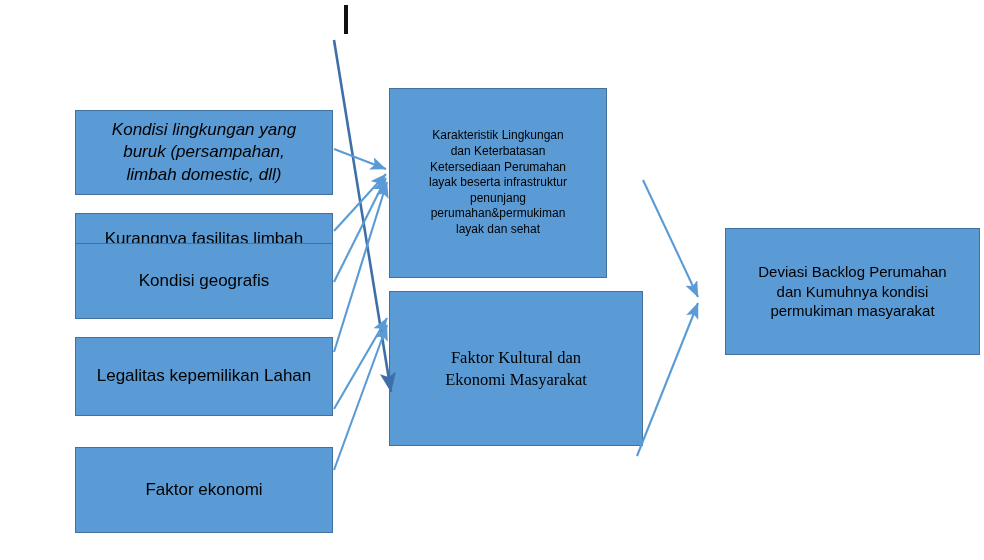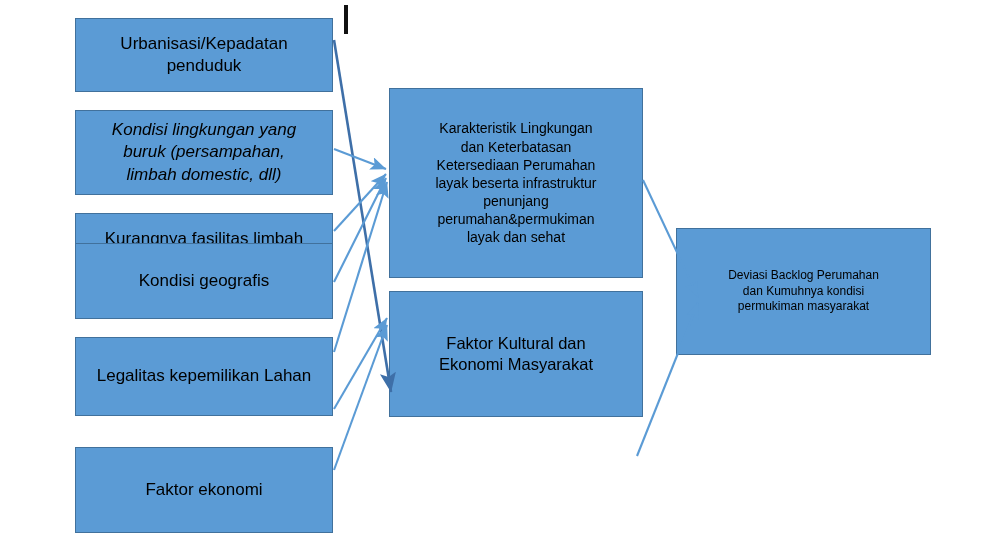--- a/index.html
+++ b/index.html
@@ -39,23 +39,23 @@
     box-sizing: border-box;
   }
   
   #n-urbanisasi      { left: 75px;  top: 18px;  width: 258px; height: 74px;  font-size: 17px; }
   #n-lingkungan      { left: 75px;  top: 110px; width: 258px; height: 85px;  font-size: 17px; font-style: italic; }
   #n-fasilitas       { left: 75px;  top: 213px; width: 258px; height: 75px;  font-size: 17px;
                        align-items: flex-start; padding-top: 14px; z-index: 2; }
   #n-geografis       { left: 75px;  top: 243px; width: 258px; height: 76px;  font-size: 17px; z-index: 3; }
   #n-legalitas       { left: 75px;  top: 337px; width: 258px; height: 79px;  font-size: 17px; }
   #n-faktor-ekonomi  { left: 75px;  top: 447px; width: 258px; height: 86px;  font-size: 17px; }
-  #n-karakteristik   { left: 389px; top: 88px;  width: 254px; height: 190px; font-size: 14px; }
-  #n-kultural        { left: 389px; top: 291px; width: 254px; height: 126px; font-size: 16.5px; }
-  #n-deviasi         { left: 676px; top: 228px; width: 255px; height: 127px; font-size: 12px; }
+  #n-karakteristik   { left: 389px; top: 88px;  width: 218px; height: 190px; font-size: 12px; }
+  #n-kultural        { left: 389px; top: 291px; width: 254px; height: 155px; font-size: 16.5px; font-family: Liberation Serif, serif; }
+  #n-deviasi         { left: 725px; top: 228px; width: 255px; height: 127px; font-size: 15px; }
 
   #caret {
     position: absolute;
     left: 344px;
     top: 5px;
     width: 4px;
     height: 29px;
     background: #111111;
     z-index: 6;
   }
@@ -96,24 +96,20 @@
 
     <line x1="334" y1="409" x2="387" y2="318" stroke="#5B9BD5" stroke-width="2.1" marker-end="url(#ah-light)"></line>
 
     <line x1="334" y1="470" x2="387" y2="325" stroke="#5B9BD5" stroke-width="2.1" marker-end="url(#ah-light)"></line>
 
     <line x1="643" y1="180" x2="698" y2="297" stroke="#5B9BD5" stroke-width="2.1" marker-end="url(#ah-light)"></line>
 
     <line x1="637" y1="456" x2="698" y2="303" stroke="#5B9BD5" stroke-width="2.1" marker-end="url(#ah-light)"></line>
   </svg>
 
-  <div class="node" id="n-urbanisasi">
-    <span class="label">Urbanisasi/Kepadatan
-penduduk</span>
-  </div>
 
   <div class="node" id="n-lingkungan">
     <span class="label">Kondisi lingkungan yang
 buruk (persampahan,
 limbah domestic, dll)</span>
   </div>
 
   <div class="node" id="n-fasilitas">
     <span class="label">Kurangnya fasilitas limbah</span>
   </div>

